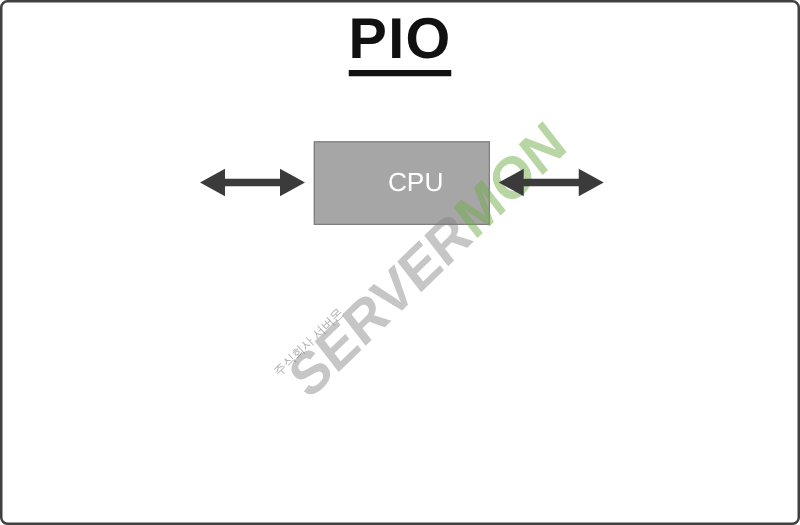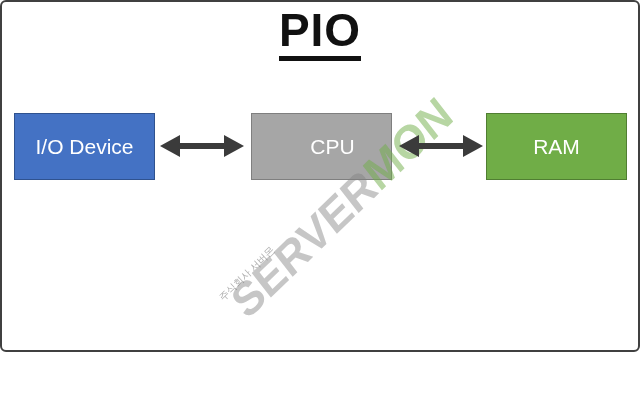--- a/index.html
+++ b/index.html
@@ -2,21 +2,21 @@
 <html><head>
 <meta charset="utf-8">
 <style>
   * { margin: 0; padding: 0; box-sizing: border-box; }
   html, body { width: 640px; height: 420px; background: #ffffff; }
   body { font-family: "Liberation Sans", sans-serif; }
 
   .canvas {
     position: relative;
     width: 640px;
-    height: 352px;
+    height: 420px;
     background: #ffffff;
     border: 2px solid #404040;
     border-radius: 6px;
     overflow: hidden;
   }
 
   
   .title-wrap {
     position: absolute;
     top: 4px;
@@ -123,31 +123,25 @@
   <div class="title-wrap">
     <span class="title-text">PIO</span>
   </div>
 
   <div class="watermark">
     <span class="wm-gray">SERVER</span>
       <span class="wm-green">MON</span>
   </div>
   <div class="watermark-sub">주식회사 서버몬</div>
 
-  <div class="node node-io">
-    <span>I/O Device</span>
-  </div>
 
   <div class="node node-cpu">
     <span>CPU</span>
   </div>
 
-  <div class="node node-ram">
-    <span>RAM</span>
-  </div>
 
   <div class="arrow arrow-1">
     <span class="head head-left"></span>
     <span class="shaft"></span>
     <span class="head head-right"></span>
   </div>
 
   <div class="arrow arrow-2">
     <span class="head head-left"></span>
     <span class="shaft"></span>

